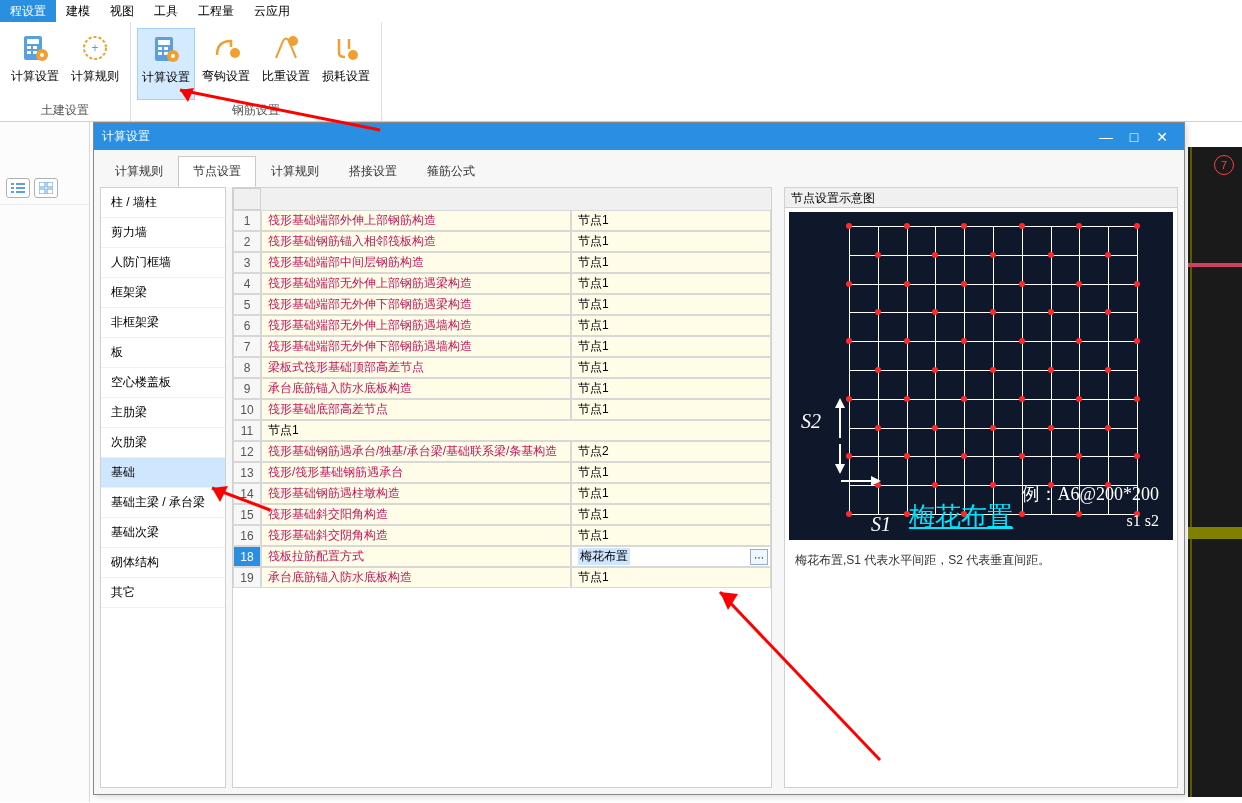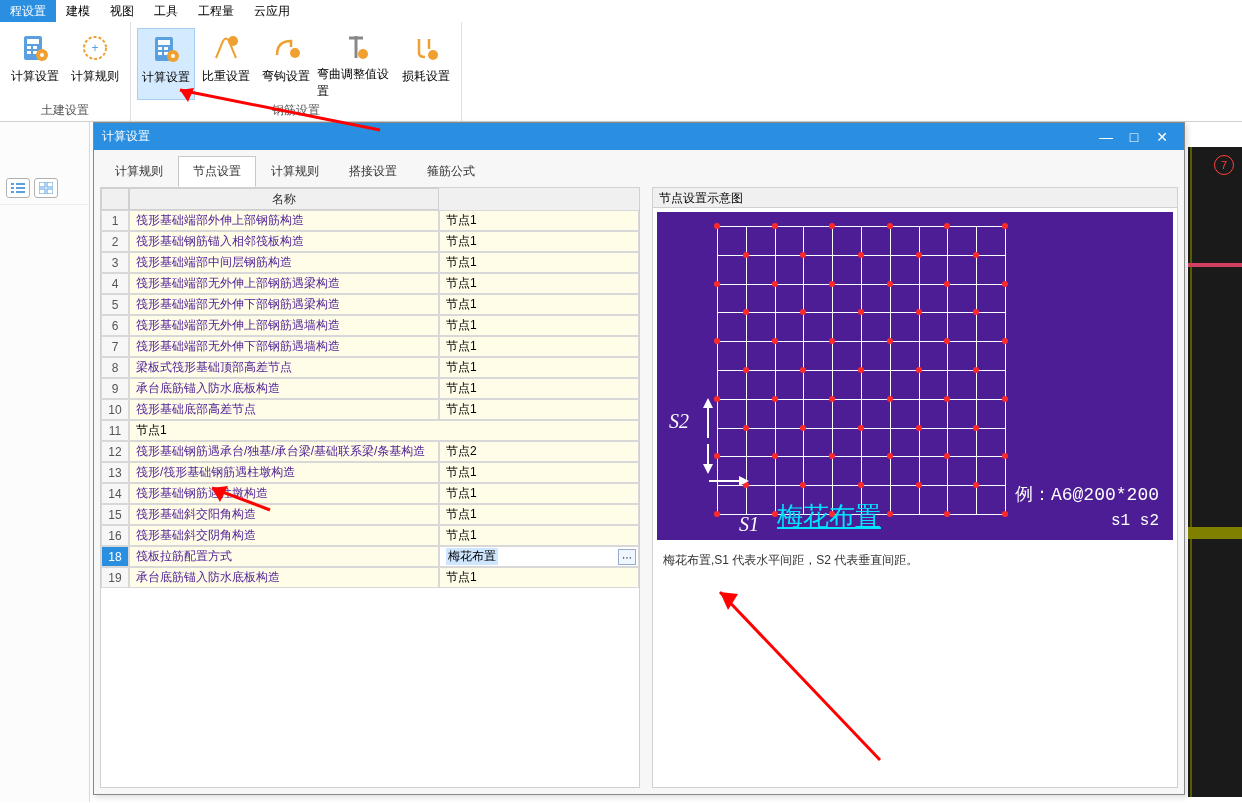--- a/index.html
+++ b/index.html
@@ -43,38 +43,38 @@
 
 .table-wrap { width:540px; background:#fff; border:1px solid #d0d0d0; display:flex; flex-direction:column; }
 .thead { display:flex; background:#f0f0f0; height:22px; }
 .th { border:1px solid #d0d0d0; display:flex; align-items:center; justify-content:center; color:#333; }
 .th-num { width:28px; }
 .th-name { width:310px; }
 .th-node { flex:1; background:#7fc0ff; color:#fff; }
 
 .trow { display:flex; height:21px; }
 .td-num { width:28px; border:1px solid #d8d8d8; background:#f7f7f7; display:flex; align-items:center; justify-content:center; color:#555; }
-.td-name { width:310px; border:1px solid #d8d8d8; background:#fffce8; padding:0 6px; display:flex; align-items:center; color:#4c1d95; cursor:pointer; }
+.td-name { width:310px; border:1px solid #d8d8d8; background:#fffce8; padding:0 6px; display:flex; align-items:center; color:#be185d; cursor:pointer; }
 .td-node { flex:1; border:1px solid #d8d8d8; background:#fffce8; padding:0 6px; display:flex; align-items:center; cursor:pointer; position:relative; }
 .trow.sel .td-num { background:#2a8fe0; color:#fff; }
 .trow.sel .td-node { background:#fff; }
 .trow.sel .td-node .val { background:#cfe6ff; padding:0 2px; }
 .dots { position:absolute; right:2px; top:2px; width:18px; height:16px; border:1px solid #9ac; background:#eef6ff; display:flex; align-items:center; justify-content:center; font-size:10px; cursor:pointer; }
 
 .preview { flex:1; background:#fff; border:1px solid #d0d0d0; margin-left:6px; display:flex; flex-direction:column; }
 .pv-title { height:20px; background:#f0f0f0; border-bottom:1px solid #d0d0d0; padding:2px 6px; }
-.pv-img { height:328px; background:#4c1d95; margin:4px; position:relative; }
+.pv-img { height:328px; background:#0f172a; margin:4px; position:relative; }
 .pv-desc { padding:8px 10px; color:#333; }
 
 
 .grid { position:absolute; left:60px; top:14px; width:288px; height:288px; }
 .vl, .hl { position:absolute; background:#fff; }
 .dot { position:absolute; width:6px; height:6px; background:#ff2b2b; border-radius:50%; }
 .lbl { position:absolute; color:#fff; font-family:"Times New Roman",serif; font-size:20px; font-style:italic; }
-.ex { position:absolute; color:#fff; font-family:Liberation Mono, monospace; font-size:18px; }
+.ex { position:absolute; color:#fff; font-family:Liberation Serif, serif; font-size:18px; }
 .mh { position:absolute; color:#00e5ff; font-family:"KaiTi","STKaiti",serif; font-size:26px; text-decoration:underline; cursor:pointer; }
 
 
 .cad { position:absolute; right:0; top:147px; width:54px; height:650px; background:#1a1a1a; }
 .cad .ring { position:absolute; right:8px; top:8px; width:20px; height:20px; border:1px solid #ff4040; border-radius:50%; display:flex; align-items:center; justify-content:center; color:#ff4040; font-size:11px; }
 .cad .vline { position:absolute; left:2px; top:0; bottom:0; width:2px; background:#5a5a00; }
 .cad .hline { position:absolute; left:0; right:0; top:116px; height:4px; background:#d04060; }
 .cad .band { position:absolute; left:0; right:0; top:380px; height:12px; background:#808000; }
 
 
@@ -137,44 +137,34 @@
               <rect x="13" y="18" width="4" height="3" fill="#fff"></rect>
               <circle cx="22" cy="22" r="6" fill="#f0a030"></circle>
               <circle cx="22" cy="22" r="2" fill="#fff"></circle>
             </svg>
           </div>
           <div>计算设置</div>
         </div>
         <div class="ribbon-btn">
           <div class="ribbon-icon">
             <svg width="30" height="30">
+              <path d="M6 22 Q6 8 20 8 L20 14" fill="none" stroke="#f0a030" stroke-width="2.5"></path>
+              <circle cx="24" cy="20" r="5" fill="#f0a030"></circle>
+            </svg>
+          </div>
+          <div>弯钩设置</div>
+        </div>
+        <div class="ribbon-btn">
+          <div class="ribbon-icon">
+            <svg width="30" height="30">
               <path d="M5 25 L12 8 M12 8 Q15 3 18 8 L25 25" fill="none" stroke="#f0a030" stroke-width="2"></path>
               <circle cx="22" cy="8" r="5" fill="#f0a030"></circle>
             </svg>
           </div>
           <div>比重设置</div>
-        </div>
-        <div class="ribbon-btn">
-          <div class="ribbon-icon">
-            <svg width="30" height="30">
-              <path d="M6 22 Q6 8 20 8 L20 14" fill="none" stroke="#f0a030" stroke-width="2.5"></path>
-              <circle cx="24" cy="20" r="5" fill="#f0a030"></circle>
-            </svg>
-          </div>
-          <div>弯钩设置</div>
-        </div>
-        <div class="ribbon-btn wide">
-          <div class="ribbon-icon">
-            <svg width="30" height="30">
-              <line x1="15" y1="4" x2="15" y2="26" stroke="#888" stroke-width="3"></line>
-              <line x1="8" y1="6" x2="22" y2="6" stroke="#888" stroke-width="3"></line>
-              <circle cx="22" cy="22" r="5" fill="#f0a030"></circle>
-            </svg>
-          </div>
-          <div>弯曲调整值设置</div>
         </div>
         <div class="ribbon-btn">
           <div class="ribbon-icon">
             <svg width="30" height="30">
               <path d="M8 6 L8 20 Q8 24 14 24" fill="none" stroke="#f0a030" stroke-width="2.5"></path>
               <path d="M18 6 L18 16" stroke="#f0a030" stroke-width="2.5"></path>
               <circle cx="22" cy="22" r="5" fill="#f0a030"></circle>
             </svg>
           </div>
           <div>损耗设置</div>
@@ -217,24 +207,39 @@
   </div>
   <div class="dlg-body">
     <div class="tabs">
         <div class="tab">计算规则</div>
         <div class="tab active">节点设置</div>
         <div class="tab">计算规则</div>
         <div class="tab">搭接设置</div>
         <div class="tab">箍筋公式</div>
       </div>
     <div class="content">
+      <div class="sidebar">
+          <div class="sb-item">柱 / 墙柱</div>
+          <div class="sb-item">剪力墙</div>
+          <div class="sb-item">人防门框墙</div>
+          <div class="sb-item">框架梁</div>
+          <div class="sb-item">非框架梁</div>
+          <div class="sb-item">板</div>
+          <div class="sb-item">空心楼盖板</div>
+          <div class="sb-item">主肋梁</div>
+          <div class="sb-item">次肋梁</div>
+          <div class="sb-item active">基础</div>
+          <div class="sb-item">基础主梁 / 承台梁</div>
+          <div class="sb-item">基础次梁</div>
+          <div class="sb-item">砌体结构</div>
+          <div class="sb-item">其它</div>
+        </div>
       <div class="table-wrap">
         <div class="thead">
           <div class="th th-num"></div>
-          <div class="th th-name">名称</div>
         </div>
         <div class="tbody">
             <div class="trow">
               <div class="td-num">1</div>
               <div class="td-name">筏形基础端部外伸上部钢筋构造</div>
               <div class="td-node">
                 <span class="val">节点1</span>
               </div>
             </div>
             <div class="trow">
@@ -308,21 +313,21 @@
             </div>
             <div class="trow">
               <div class="td-num">12</div>
               <div class="td-name">筏形基础钢筋遇承台/独基/承台梁/基础联系梁/条基构造</div>
               <div class="td-node">
                 <span class="val">节点2</span>
               </div>
             </div>
             <div class="trow">
               <div class="td-num">13</div>
-              <div class="td-name">筏形/筏形基础钢筋遇柱墩构造</div>
+              <div class="td-name">筏形/筏形基础钢筋遇承台</div>
               <div class="td-node">
                 <span class="val">节点1</span>
               </div>
             </div>
             <div class="trow">
               <div class="td-num">14</div>
               <div class="td-name">筏形基础钢筋遇柱墩构造</div>
               <div class="td-node">
                 <span class="val">节点1</span>
               </div>

